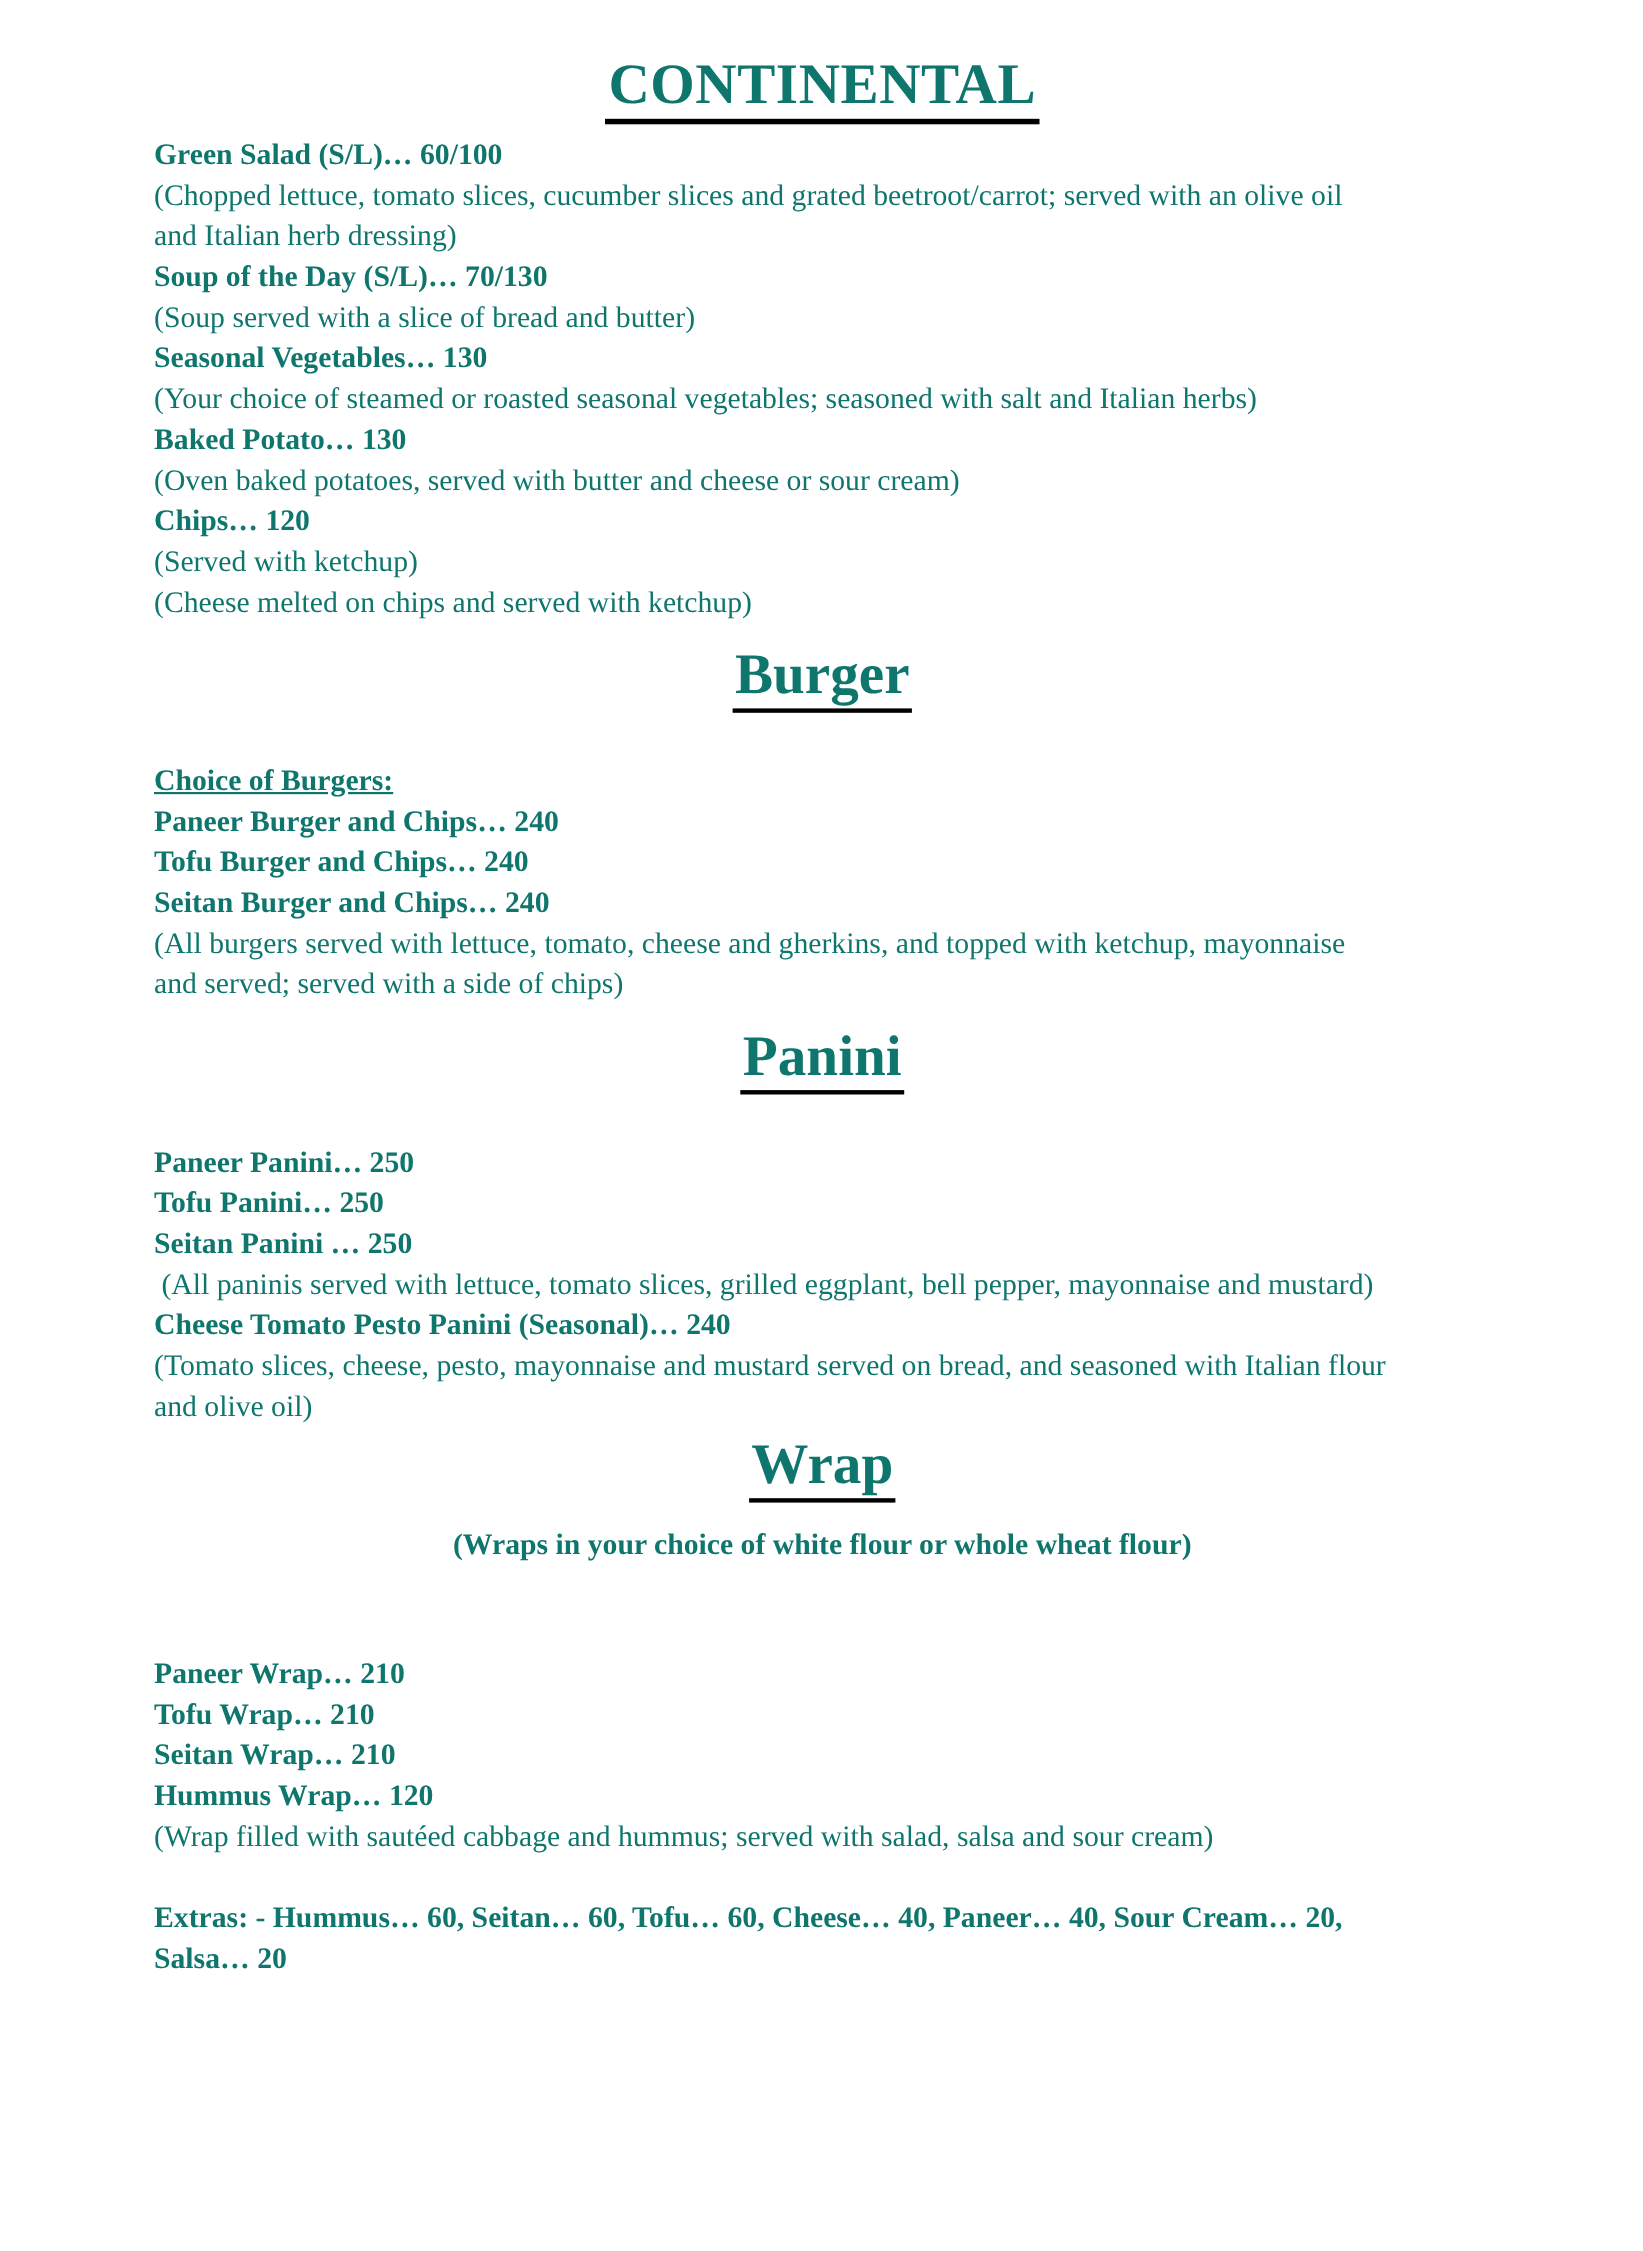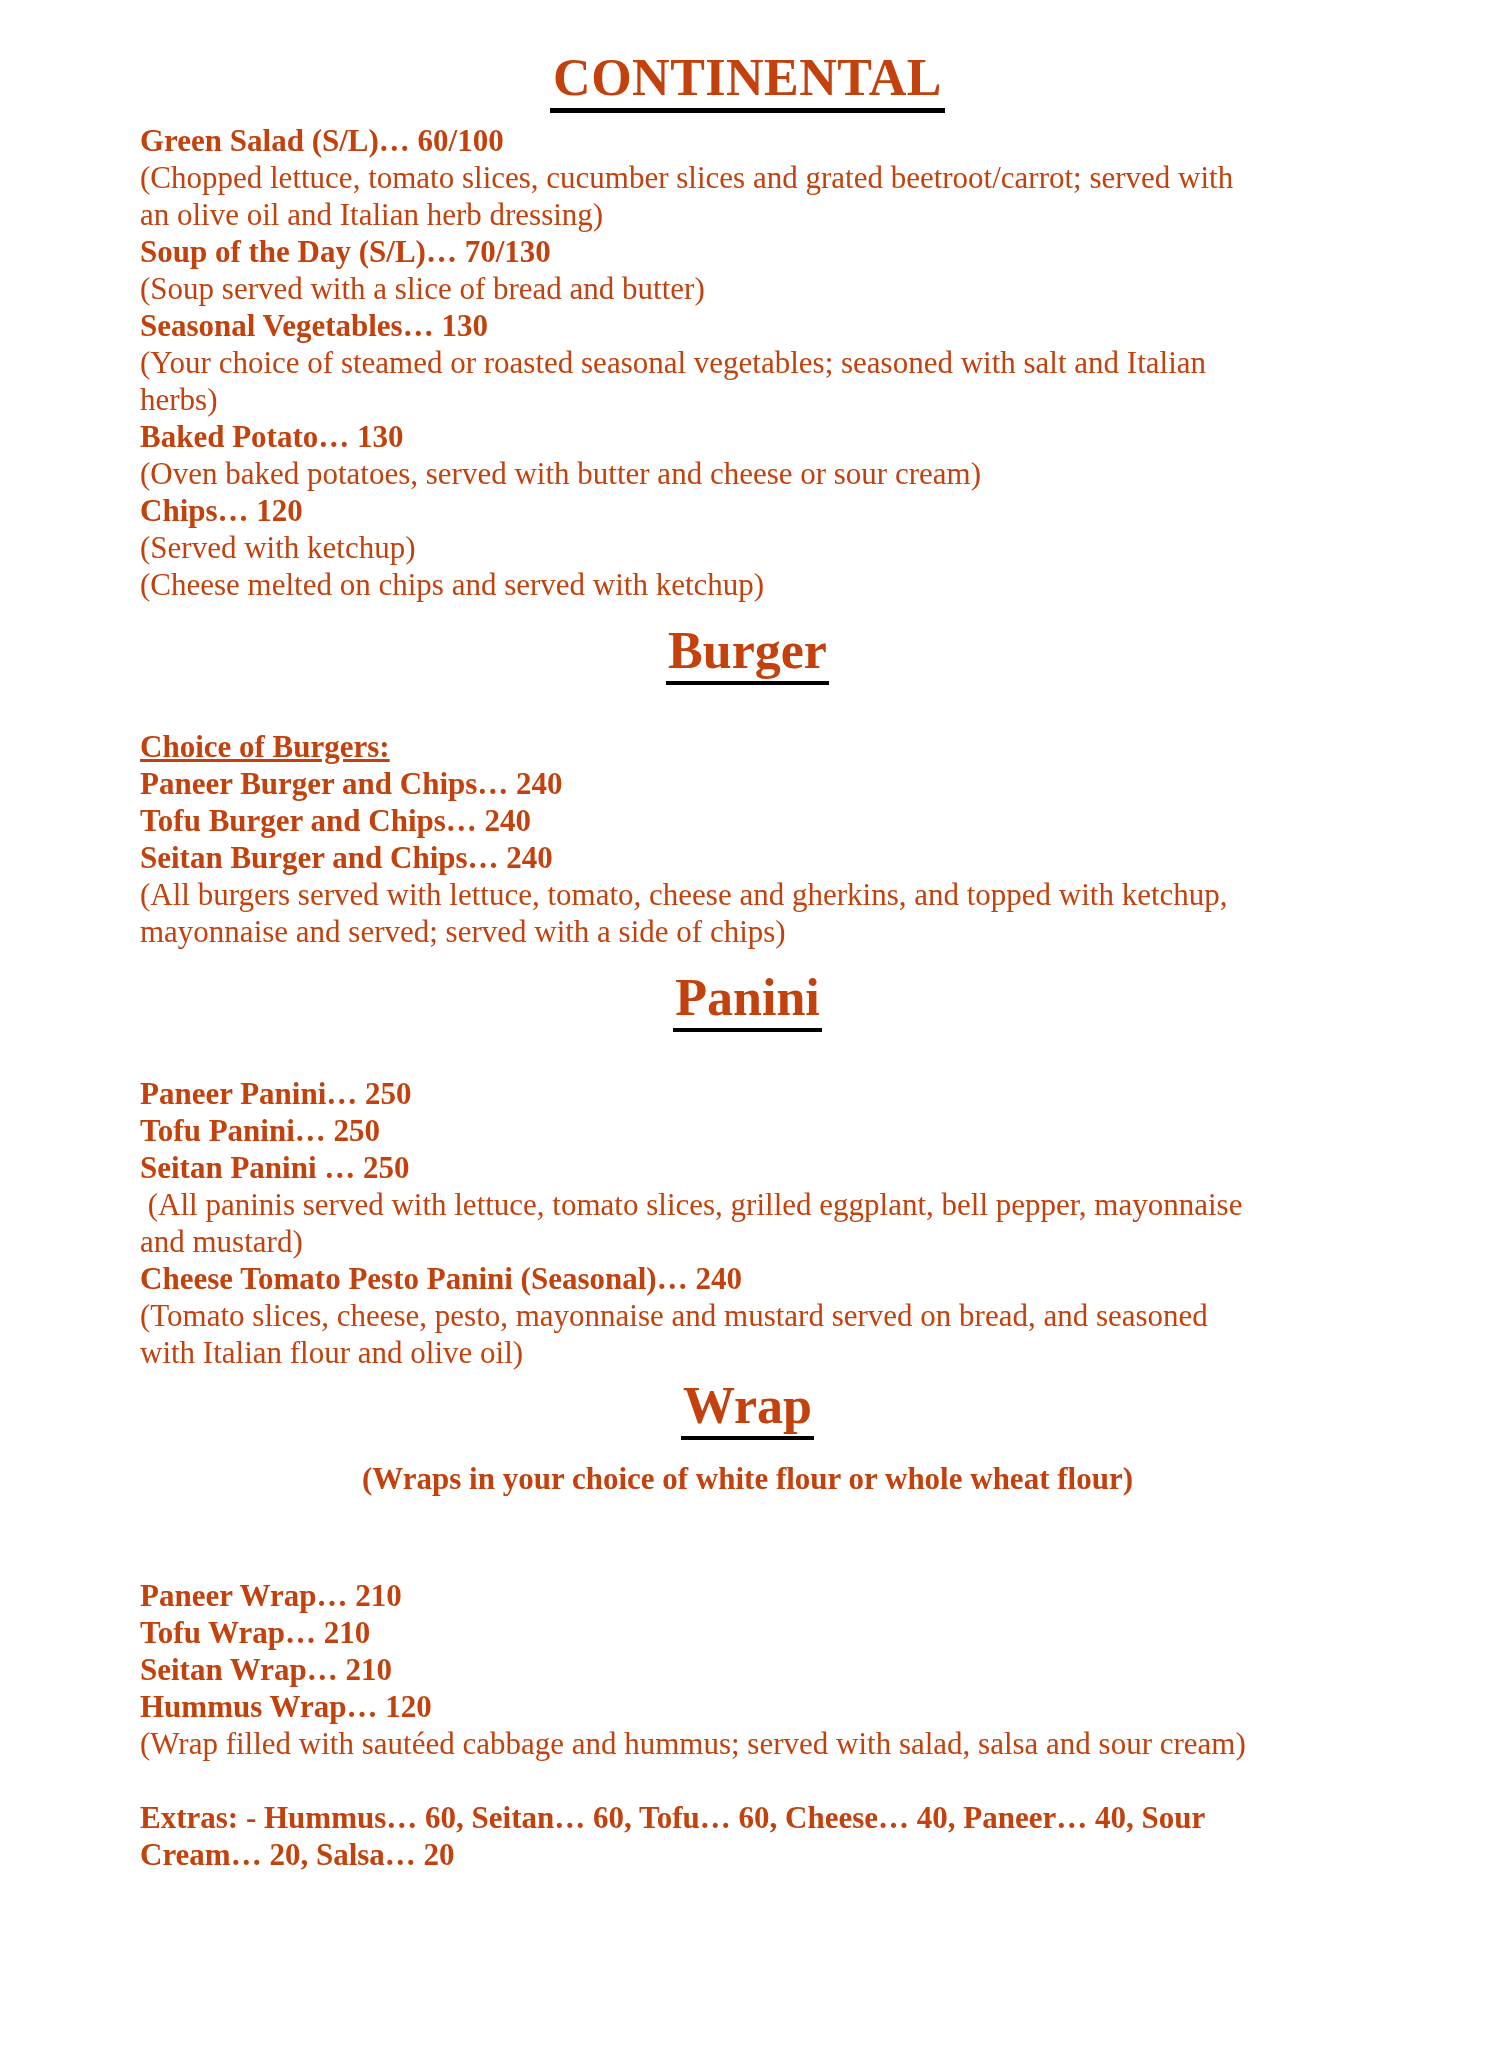--- a/index.html
+++ b/index.html
@@ -6,21 +6,21 @@
     margin: 0;
     padding: 0;
     background: #e8e8e8;
   }
   .page {
     position: relative;
     width: 1494px;
     height: 2046px;
     margin: 0 auto;
     background: #ffffff;
-    color: #c2410c;
+    color: #0f766e;
     font-family: "Liberation Serif", "DejaVu Serif", serif;
     box-sizing: border-box;
     padding: 48px 139px 0 140px;
     overflow: hidden;
   }
   h1.menu-title {
     font-size: 52px;
     line-height: 60px;
     font-weight: bold;
     text-align: center;
@@ -39,21 +39,21 @@
     margin: 25px 0 54px 0;
   }
   h2.section-heading .u {
     border-bottom: 4px solid #000;
     padding: 0 2px 2px 2px;
   }
   h2.section-heading.tight {
     margin: 12px 0 31px 0;
   }
   p {
-    font-size: 31px;
+    font-size: 27px;
     line-height: 37px;
     margin: 0;
     max-width: 1120px;
   }
   p.item { font-weight: bold; }
   p.intro {
     font-weight: bold;
     text-decoration: underline;
   }
   p.subtitle {

